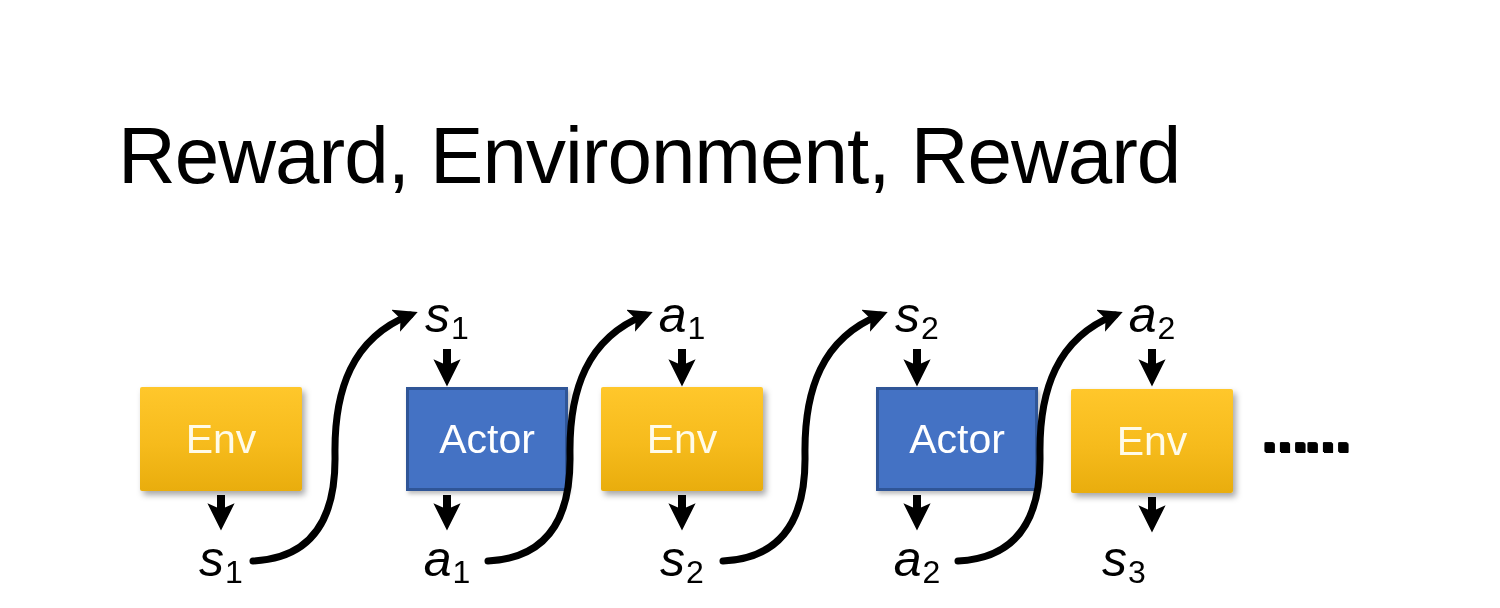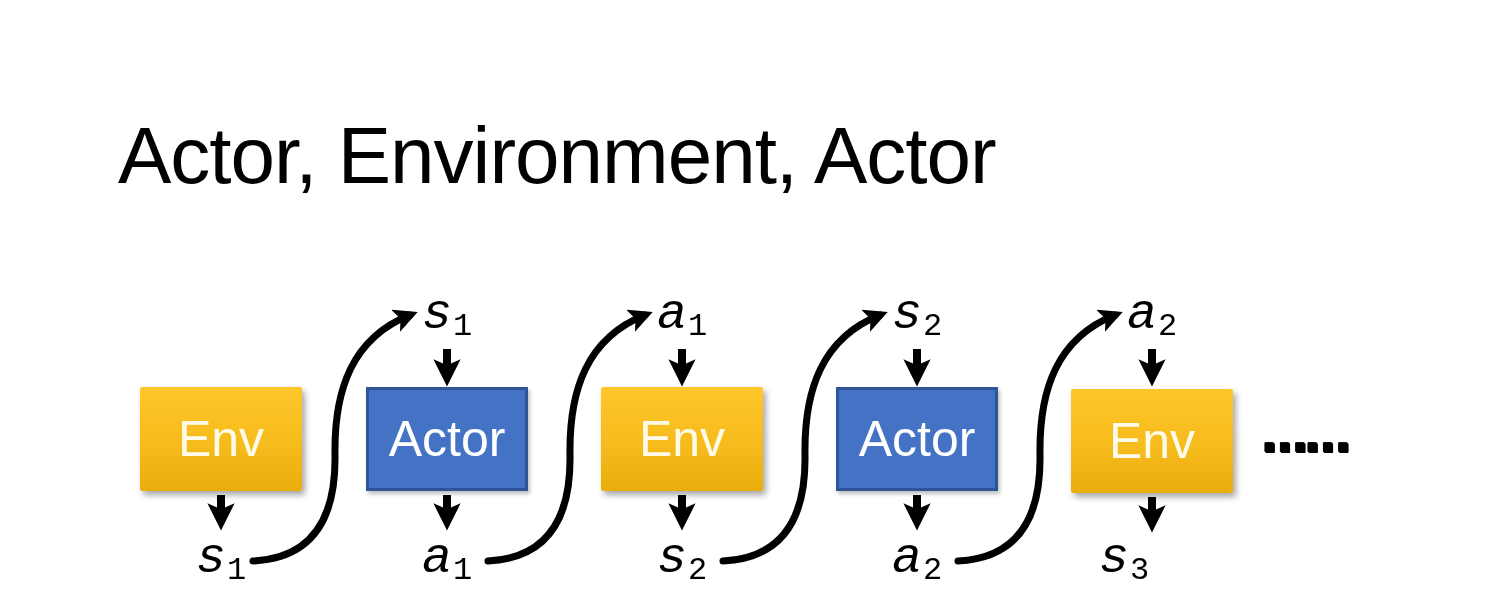--- a/index.html
+++ b/index.html
@@ -28,39 +28,40 @@
     letter-spacing:-1px;
     color:var(--ink);
     white-space:nowrap;
     line-height:1.1;
   }
   .box{
     position:absolute;
     top:387px;
     width:162px;height:104px;
     display:flex;align-items:center;justify-content:center;
-    font-size:50px;
+    font-size:41px;
     line-height:1;
   }
   .box.env{
     background:linear-gradient(180deg,var(--env-top) 0%,#F6BB1C 55%,var(--env-bottom) 100%);
     color:var(--env-text);
     border-radius:2px;
     box-shadow:3px 4px 6px rgba(0,0,0,0.35);
   }
   .box.actor{
     background:var(--actor-fill);
     border:3px solid var(--actor-border);
     color:var(--actor-text);
     box-shadow:2px 3px 4px rgba(0,0,0,0.25);
+    margin-left:40px;
   }
   .mlabel{
     position:absolute;
     transform:translateX(-50%);
-    font-family:Liberation Mono, monospace;
+    font-family:Liberation Sans, sans-serif;
     font-style:italic;
     font-size:50px;
     line-height:1;
     color:var(--ink);
     white-space:nowrap;
   }
   .mlabel sub{
     font-style:normal;
     font-size:32px;
     vertical-align:-0.22em;
@@ -89,21 +90,21 @@
     color:var(--ink);
     text-shadow:1px 0 0 var(--ink),-1px 0 0 var(--ink),0 1px 0 var(--ink),0 -1px 0 var(--ink),1px 1px 0 var(--ink),-1px -1px 0 var(--ink);
     white-space:nowrap;
   }
 </style>
 </head>
 <body>
 
 <div class="stage">
 
-  <h1 class="slide-title">Actor, Environment, Actor</h1>
+  <h1 class="slide-title">Reward, Environment, Reward</h1>
 
   <div class="box env" style="left:140px">
       <span>Env</span>
     </div>
   <div class="box actor" style="left:366px">
       <span>Actor</span>
     </div>
   <div class="box env" style="left:601px">
       <span>Env</span>
     </div>

